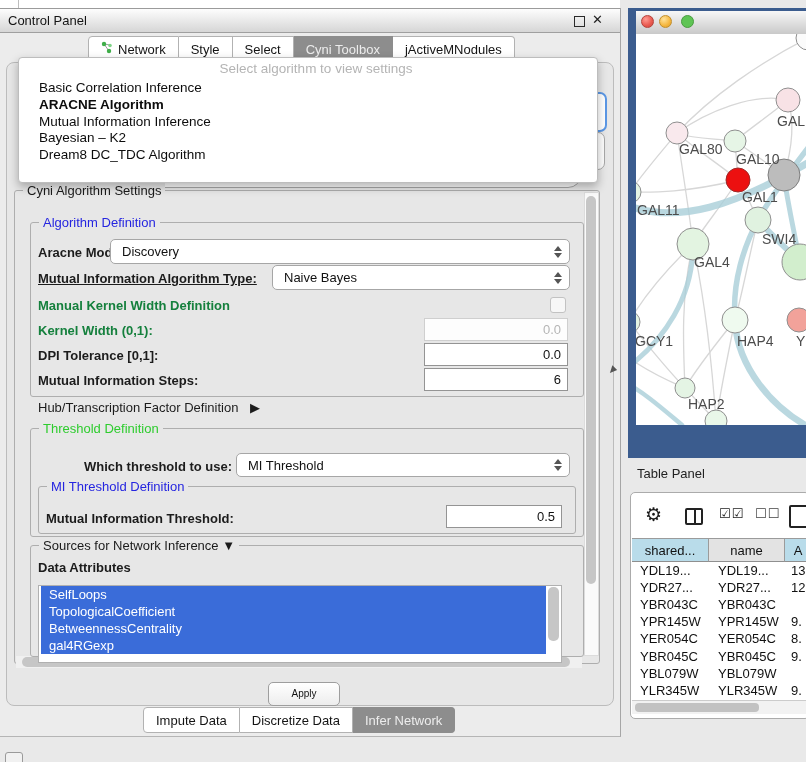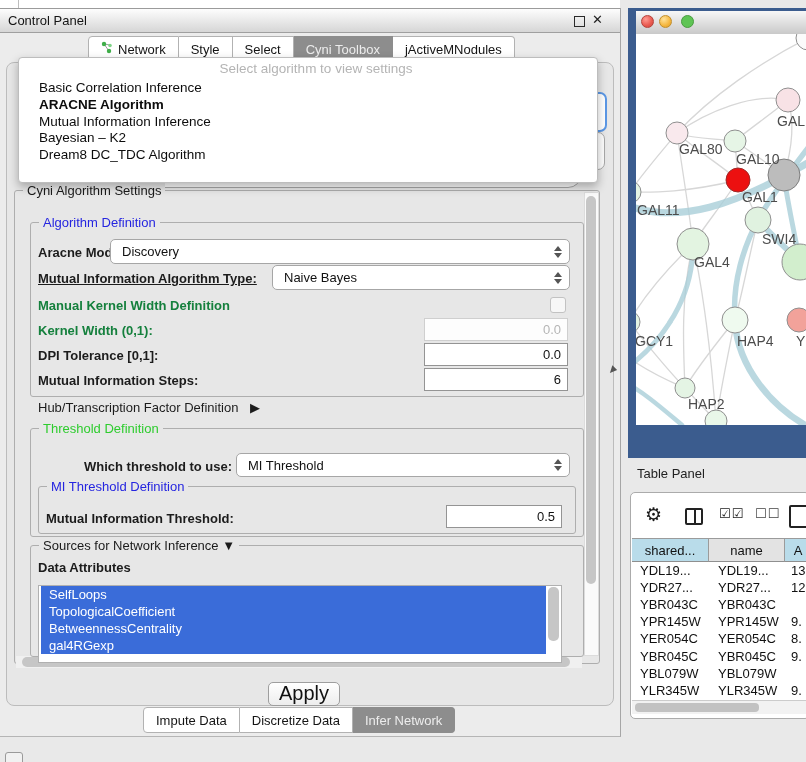--- a/index.html
+++ b/index.html
@@ -57,21 +57,21 @@
   .checkbox{position:absolute;width:14px;height:14px;border:1px solid #c2c2c2;border-radius:3px;background:#f7f7f7;}
   .sbtrack{position:absolute;background:#fafafa;border:1px solid #dcdcdc;}
   .sbthumb{position:absolute;background:#c6c6c6;border-radius:5px;}
   
   #attr-list{left:38px;top:577px;width:524px;height:78px;background:#fff;border:1px solid #b0b0b0;
              box-sizing:border-box;overflow:hidden;}
   .attr-item{height:17px;line-height:17px;margin:0 0 0 2px;width:505px;color:#fff;font-size:13px;
              padding-left:8px;box-sizing:border-box;white-space:nowrap;}
   
   #apply-btn{left:268px;top:674px;width:70px;height:22px;background:linear-gradient(#ffffff,#ededed);
-             border:1px solid #9e9e9e;border-radius:5px;font-size:20px;color:#111;text-align:center;line-height:21px;}
+             border:1px solid #9e9e9e;border-radius:5px;font-size:10px;color:#111;text-align:center;line-height:21px;}
   
   #hub-row{left:38px;top:398px;font-size:13px;color:#1c1c1c;}
   .tri-right{font-size:13px;margin-left:8px;}
   
   #net-window{left:628px;top:8px;width:178px;height:450px;background:#3b5c8e;}
   #net-titlebar{left:8px;top:3px;width:170px;height:23px;background:linear-gradient(#f7f7f7,#c9c9c9);
                 border-bottom:1px solid #9a9a9a;}
   .light{position:absolute;top:4px;width:13px;height:13px;border-radius:50%;box-sizing:border-box;}
   #net-canvas{left:8px;top:26px;width:170px;height:391px;background:#fff;}
   

